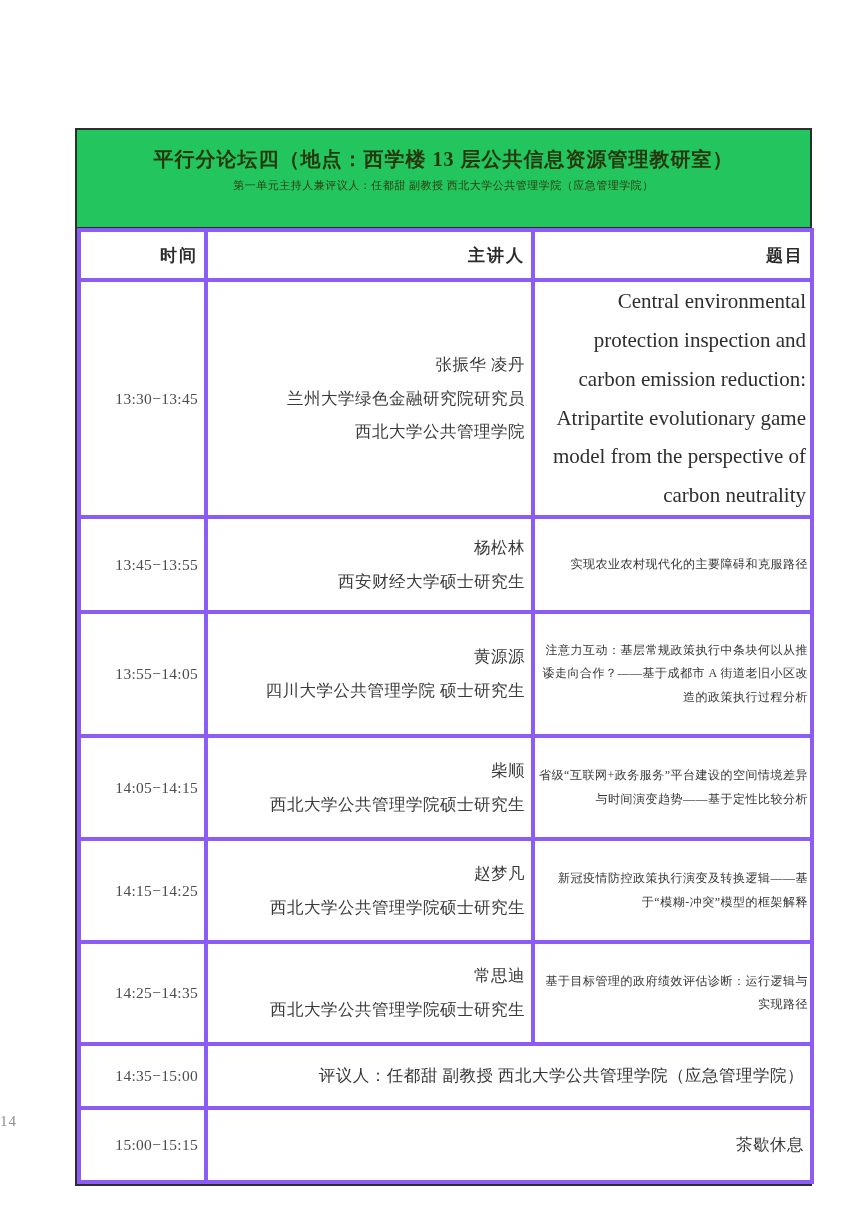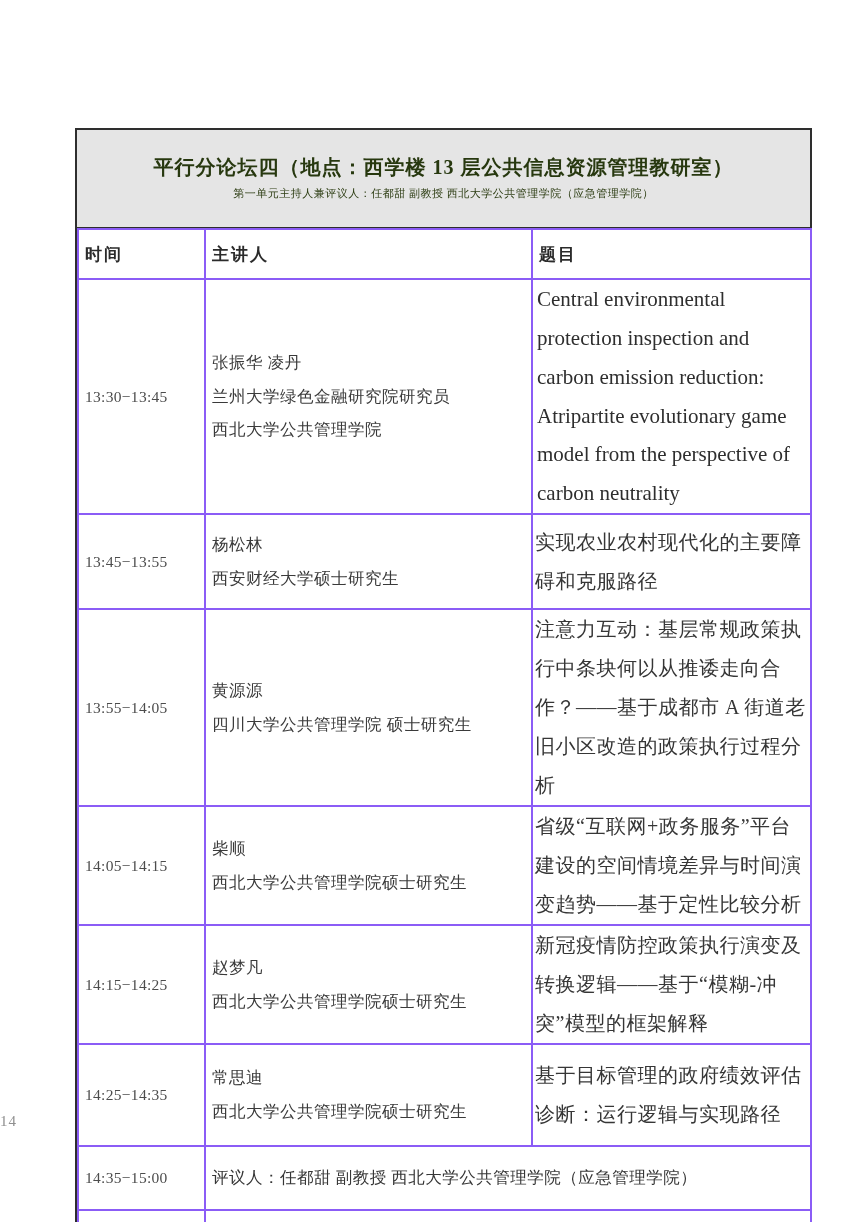--- a/index.html
+++ b/index.html
@@ -6,37 +6,37 @@
   body{
     width:864px;height:1222px;background:#ffffff;position:relative;
     font-family:"Liberation Serif","DejaVu Serif",serif;
     -webkit-font-smoothing:antialiased;
   }
   .sheet{
     position:absolute;left:75px;top:128px;width:737px;
     border:2px solid #2e2e2e;box-sizing:border-box;
   }
   .banner{
-    background:#e5e5e5;
+    background:#22c55e;
     height:98px;box-sizing:border-box;
-    text-align:center;padding-top:23px;
+    text-align:center;padding-top:15px;
     border-bottom:1px solid #2e2e2e;
   }
   .banner-title{
     font-size:20px;font-weight:bold;color:#27380f;
     letter-spacing:1px;line-height:1.4;
   }
   .banner-sub{
     font-size:11px;color:#2d3d13;margin-top:5px;letter-spacing:0.5px;
   }
   table{
     width:100%;border-collapse:collapse;table-layout:fixed;
   }
   th,td{
-    border:2px solid #8b5cf6;text-align:left;vertical-align:middle;
+    border:4px solid #8b5cf6;text-align:right;vertical-align:middle;
     padding:4px 6px;box-sizing:border-box;
   }
   th{height:50px;font-size:17px;font-weight:bold;color:#2b2b2b;letter-spacing:2px;}
   col.c-time{width:127px;}
   col.c-speaker{width:327px;}
   col.c-topic{width:279px;}
   tbody tr:nth-child(1){height:152px;}
   tbody tr:nth-child(2){height:95px;}
   tbody tr:nth-child(3){height:124px;}
   tbody tr:nth-child(4){height:103px;}
@@ -48,21 +48,21 @@
     font-family:Liberation Serif, serif;
     font-size:15.5px;color:#4c4c4c;letter-spacing:0.3px;white-space:nowrap;
   }
   .speaker div{
     font-size:16.5px;color:#3a3a3a;line-height:2.05;letter-spacing:0.5px;
   }
   .topic-en{
     font-size:21px;line-height:1.85;color:#2e2e2e;padding:0 4px;
   }
   .topic-zh{
-    font-size:20px;line-height:1.95;color:#363636;padding:0 2px;letter-spacing:0.5px;
+    font-size:12px;line-height:1.95;color:#363636;padding:0 2px;letter-spacing:0.5px;
   }
   .merged-cell{
     font-size:16.5px;color:#363636;letter-spacing:0.5px;margin-top:38px;
   }
   .page-number{
     position:absolute;left:0;right:0;top:1113px;text-align:left;
     font-size:15px;color:#8f8f8f;letter-spacing:1px;
   }
 </style>
 </head>

